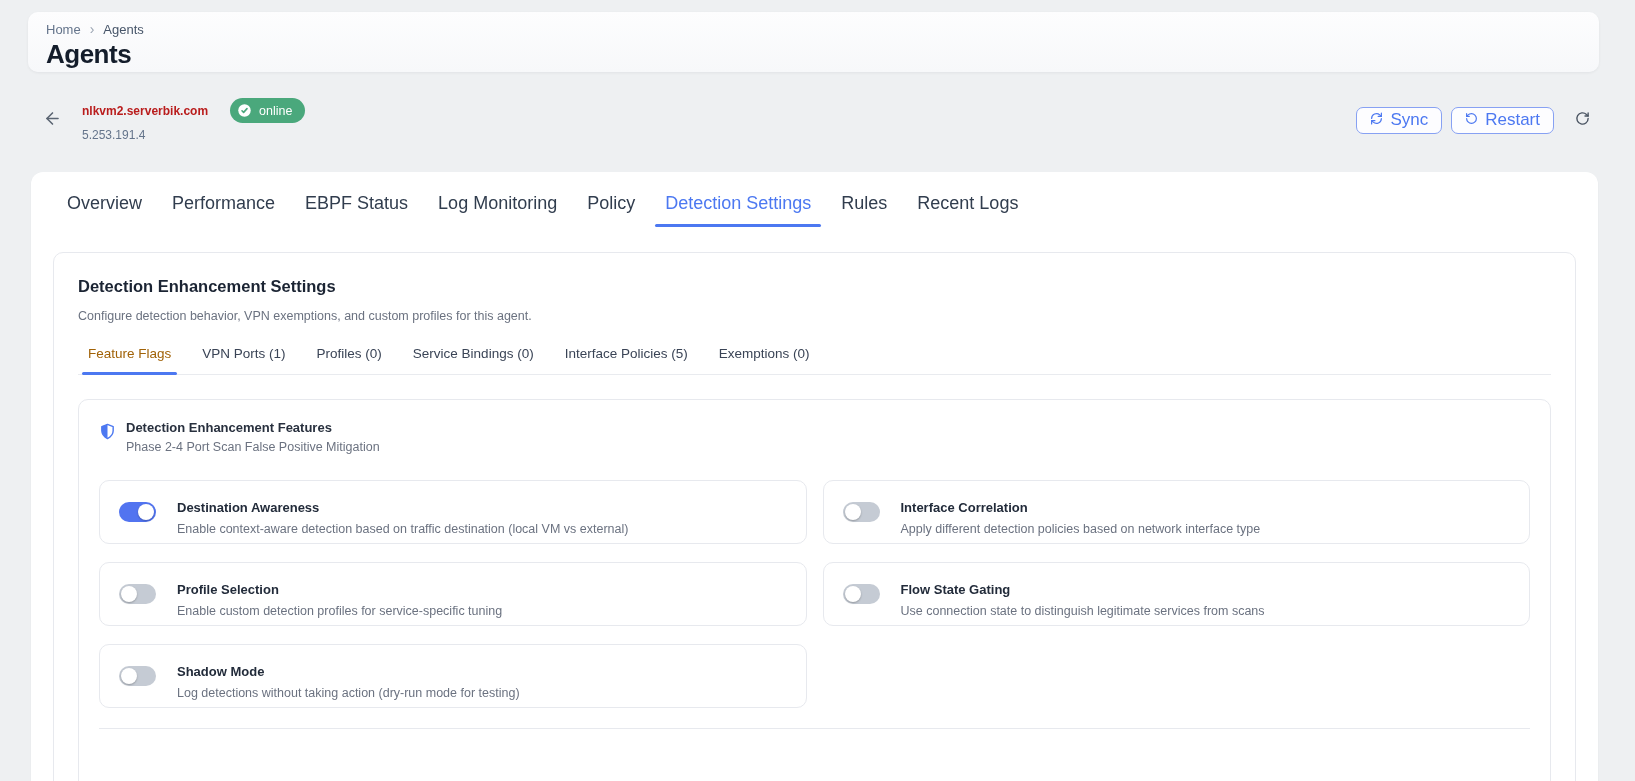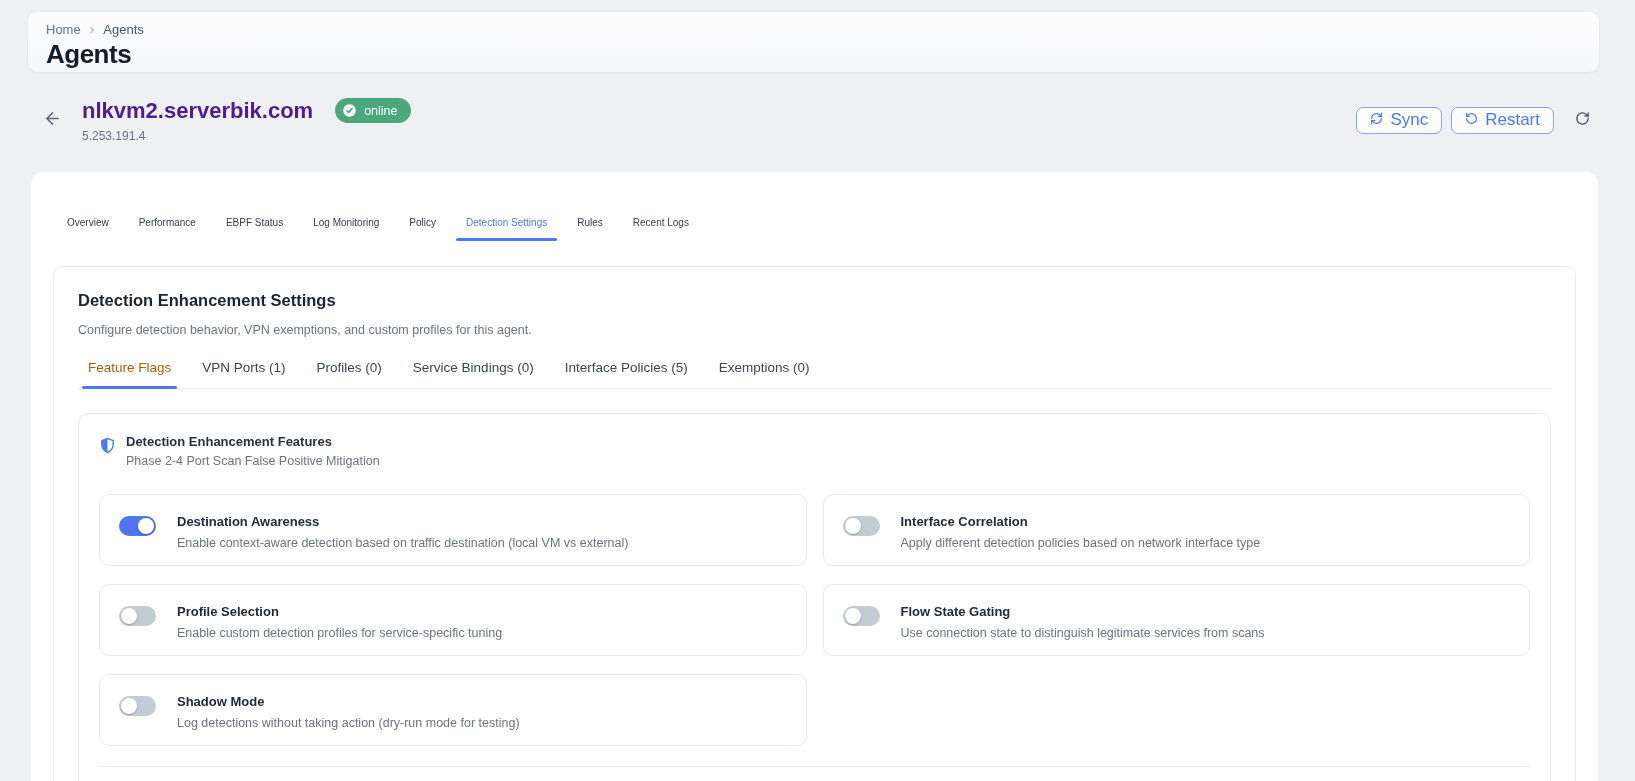--- a/index.html
+++ b/index.html
@@ -23,21 +23,21 @@
   .breadcrumb .crumb-current { color:#475569; }
   .breadcrumb .sep { color:#9aa4b2; font-size:14px; }
   .page-title { font-size:26px; font-weight:bold; letter-spacing:-0.5px; color:#141d2b; margin-top:2px; }
 
   
   .agent-row { display:flex; align-items:center; padding:0 42px 0 38px; margin-top:24px; height:48px; }
   .back-btn { width:28px; height:28px; display:flex; align-items:center; justify-content:center; cursor:pointer; border-radius:6px; }
   .back-btn svg { width:19px; height:19px; }
   .agent-info { margin-left:16px; }
   .agent-name-line { display:flex; align-items:center; gap:22px; }
-  .agent-name { font-size:22px; font-weight:bold; color:#4c1d95; }
+  .agent-name { font-size:12px; font-weight:bold; color:#b91c1c; }
   .status-badge {
     display:flex; align-items:center; gap:7px;
     background:#4aa87c; color:#fff;
     font-size:12.5px; padding:5px 13px 5px 7px; border-radius:999px;
   }
   .status-badge svg { width:15px; height:15px; display:block; }
   .agent-ip { font-size:12px; color:#64748b; margin-top:5px; }
   .agent-actions { margin-left:auto; display:flex; align-items:center; gap:9px; }
   .btn-outline {
     display:flex; align-items:center; gap:7px;
@@ -51,21 +51,21 @@
   .refresh-btn svg { width:15px; height:15px; }
 
   
   .main-card {
     margin:28px 37px 0 31px;
     background:#fff; border-radius:12px;
     box-shadow:0 1px 2px rgba(16,24,40,.05);
     height:660px;
   }
   .tabs { display:flex; gap:30px; padding:21px 36px 0 36px; }
-  .tab { font-size:10px; color:#313d4e; padding-bottom:13px; position:relative; cursor:pointer; white-space:nowrap;margin-top:24px; }
+  .tab { font-size:18px; color:#313d4e; padding-bottom:13px; position:relative; cursor:pointer; white-space:nowrap; }
   .tab.active { color:#4c78f1; }
   .tab.active::after { content:""; position:absolute; left:-10px; right:-10px; bottom:0; height:3px; background:#4c78f1; border-radius:3px; }
 
   
   .inner-card {
     margin:25px 22px 0 22px;
     border:1px solid #e7e9ee; border-radius:10px;
     padding:24px 24px 24px 24px;
   }
   .inner-title { font-size:16.5px; font-weight:bold; color:#1b2433; }
@@ -79,21 +79,21 @@
   
   .feature-panel { border:1px solid #e7e9ee; border-radius:10px; margin-top:24px; padding:20px 20px 0 20px; height:420px; }
   .panel-header { display:flex; gap:10px; align-items:flex-start; }
   .panel-header svg { width:17px; height:19px; margin-top:2px; flex-shrink:0; }
   .panel-title { font-size:13px; font-weight:bold; color:#28303e; }
   .panel-subtitle { font-size:12.5px; color:#6b7280; margin-top:5px; }
 
   .toggle-grid { display:grid; grid-template-columns:1fr 1fr; gap:18px 16px; margin-top:26px; }
   .toggle-card {
     border:1px solid #e7e9ee; border-radius:10px;
-    padding:19px 16px 0 19px; height:72px;
+    padding:19px 16px 0 19px; height:64px;
     display:flex; align-items:flex-start; gap:21px;
   }
   .toggle {
     width:37px; height:20px; border-radius:999px; background:#c5cbd4;
     position:relative; flex-shrink:0; margin-top:2px; cursor:pointer;
     transition:background .15s;
   }
   .toggle .knob {
     width:16px; height:16px; background:#fff; border-radius:50%;
     position:absolute; top:2px; left:2px;

